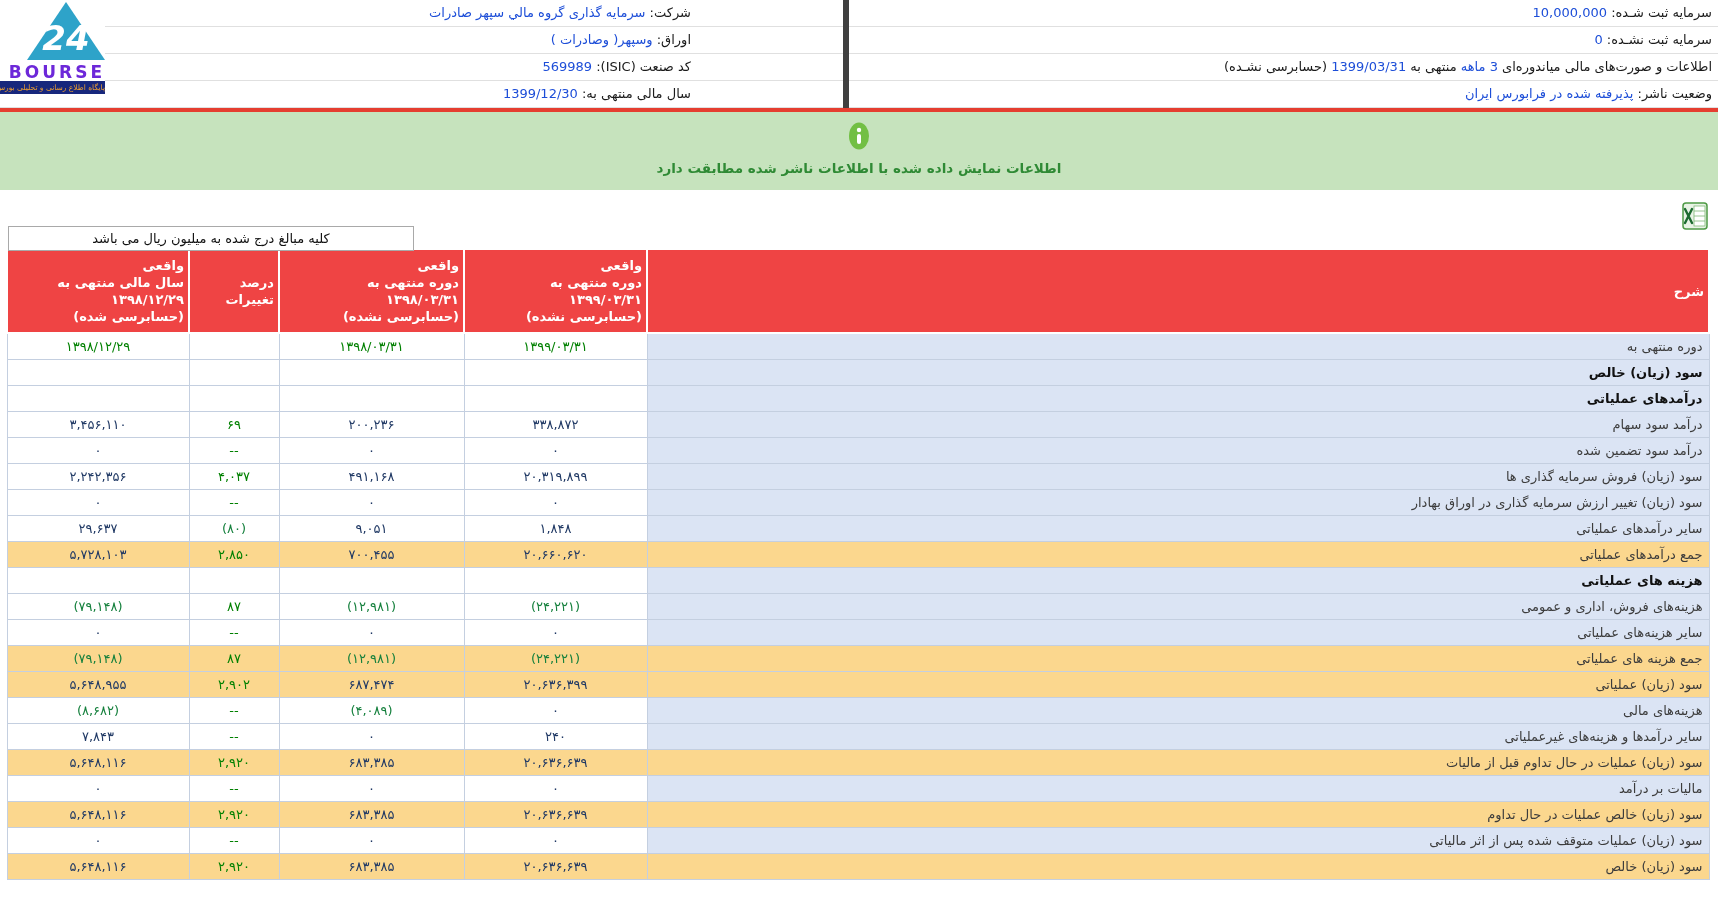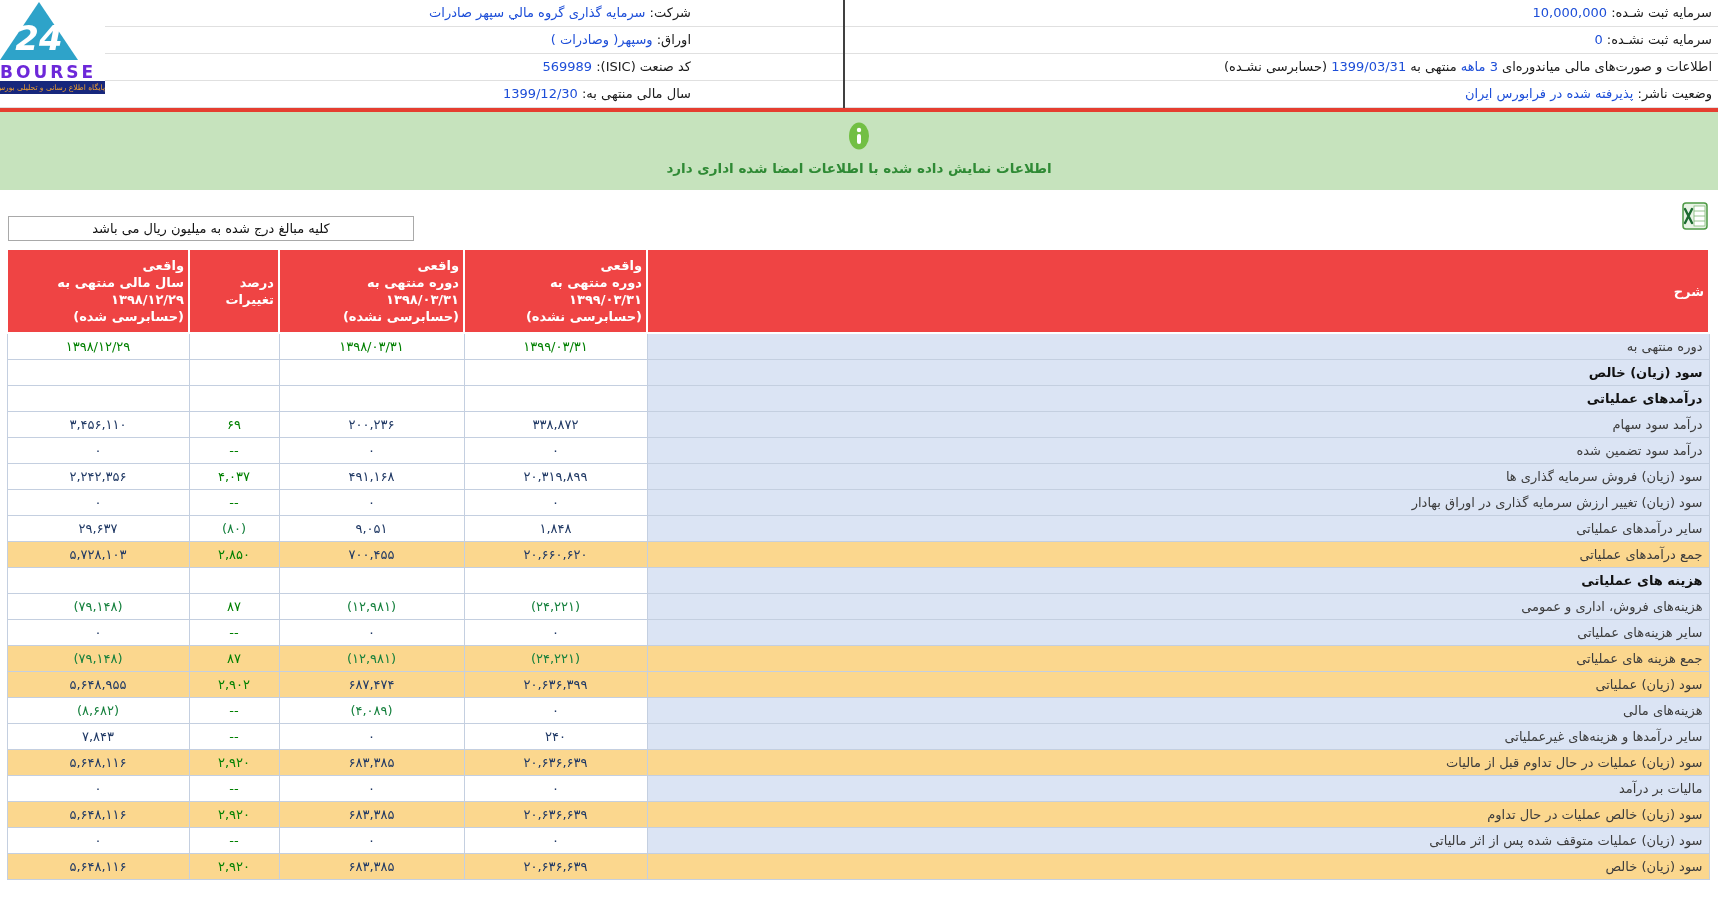--- a/index.html
+++ b/index.html
@@ -3,46 +3,46 @@
 <meta charset="utf-8">
 <style>
   * { box-sizing: border-box; margin: 0; padding: 0; }
   html,body { background:#fff; }
   body { font-family:"DejaVu Sans", sans-serif; }
   .page { position:relative; width:1718px; height:902px; overflow:hidden; background:#fff; direction:rtl; }
 
   
   .top-header { display:flex; flex-direction:row-reverse; width:1718px; }
   .hdr-col { }
-  .hdr-col.left  { width:875px; border-left:2px solid #404040; }
+  .hdr-col.left  { width:875px; border-left:6px solid #404040; }
   .hdr-col.right { width:843px; }
   .hdr-row { height:27px; line-height:26px; border-bottom:1px solid #e0e0e0; font-size:13px;
              color:#1a1a1a; white-space:nowrap; overflow:hidden; }
   .hdr-col.right .hdr-row { padding-left:4px; padding-right:152px; text-align:right; }
   .hdr-col.left  .hdr-row { padding-right:6px; text-align:right; }
   .seg-label { color:#1a1a1a; }
   .seg-value { color:#1d4ed8; }
 
   
   .logo-box { position:absolute; top:0; right:auto; left:0; width:105px; height:107px;
-              background:#fff; z-index:5; direction:ltr; text-align:left; }
+              background:#fff; z-index:5; direction:ltr; text-align:right; }
   .logo-tri { margin:2px auto 0; }
   .logo-bourse { font-size:17px; font-weight:bold; color:#6d28d9; letter-spacing:3px; line-height:16px; }
   .logo-strip { margin-top:1px; background:#17277c; color:#f0a030; font-size:7.5px; height:13px;
                 line-height:13px; direction:rtl; white-space:nowrap; overflow:hidden; }
 
   
   .red-line { height:4px; background:#e53e30; }
   .green-banner { height:78px; background:#c6e3bd; text-align:center; padding-top:10px; }
   .info-icon { display:inline-block; }
   .green-banner .msg { margin-top:6px; color:#2f8a35; font-size:13.5px; font-weight:600; }
 
   
   .note-row { position:relative; height:58px; }
-  .note-box { position:absolute; top:26px; right:auto; left:8px; width:406px; height:25px;
+  .note-box { position:absolute; top:36px; right:auto; left:8px; width:406px; height:25px;
               border:1px solid #a9a9a9; background:#fff; text-align:center; line-height:23px;
               font-size:13px; color:#111; }
   .excel-btn { position:absolute; top:12px; right:10px; width:26px; height:28px; cursor:pointer; }
 
   
   table.fin { border-collapse:collapse; margin:0 8px; width:1702px; table-layout:fixed;
               direction:rtl; }
   table.fin th { background:#ef4444; color:#fff; font-size:13px; font-weight:bold;
                  border:2px solid #fff; vertical-align:middle; text-align:right;
                  height:84px; line-height:17px; padding:2px 4px; }
@@ -87,21 +87,21 @@
   </div>
 
   <div class="red-line"></div>
 
   <div class="green-banner">
     <svg class="info-icon" width="22" height="28" viewBox="0 0 22 28">
       <ellipse cx="11" cy="14" rx="10" ry="13.5" fill="#72bf44"></ellipse>
       <circle cx="11" cy="8" r="2.2" fill="#ffffff"></circle>
       <rect x="9" y="12" width="4" height="10" rx="2" fill="#ffffff"></rect>
     </svg>
-    <div class="msg">اطلاعات نمایش داده شده با اطلاعات امضا شده اداری دارد</div>
+    <div class="msg">اطلاعات نمایش داده شده با اطلاعات ناشر شده مطابقت دارد</div>
   </div>
 
   <div class="note-row">
     <div class="note-box">کلیه مبالغ درج شده به میلیون ریال می باشد</div>
     <svg class="excel-btn" viewBox="0 0 26 28">
       <rect x="1" y="1" width="24" height="26" rx="3" fill="#e9f3e6" stroke="#4e9a45" stroke-width="1.5"></rect>
       <rect x="12" y="4" width="11" height="20" fill="#ffffff" stroke="#7fb877" stroke-width="0.8"></rect>
       <line x1="12" y1="9" x2="23" y2="9" stroke="#7fb877" stroke-width="0.8"></line>
       <line x1="12" y1="14" x2="23" y2="14" stroke="#7fb877" stroke-width="0.8"></line>
       <line x1="12" y1="19" x2="23" y2="19" stroke="#7fb877" stroke-width="0.8"></line>

